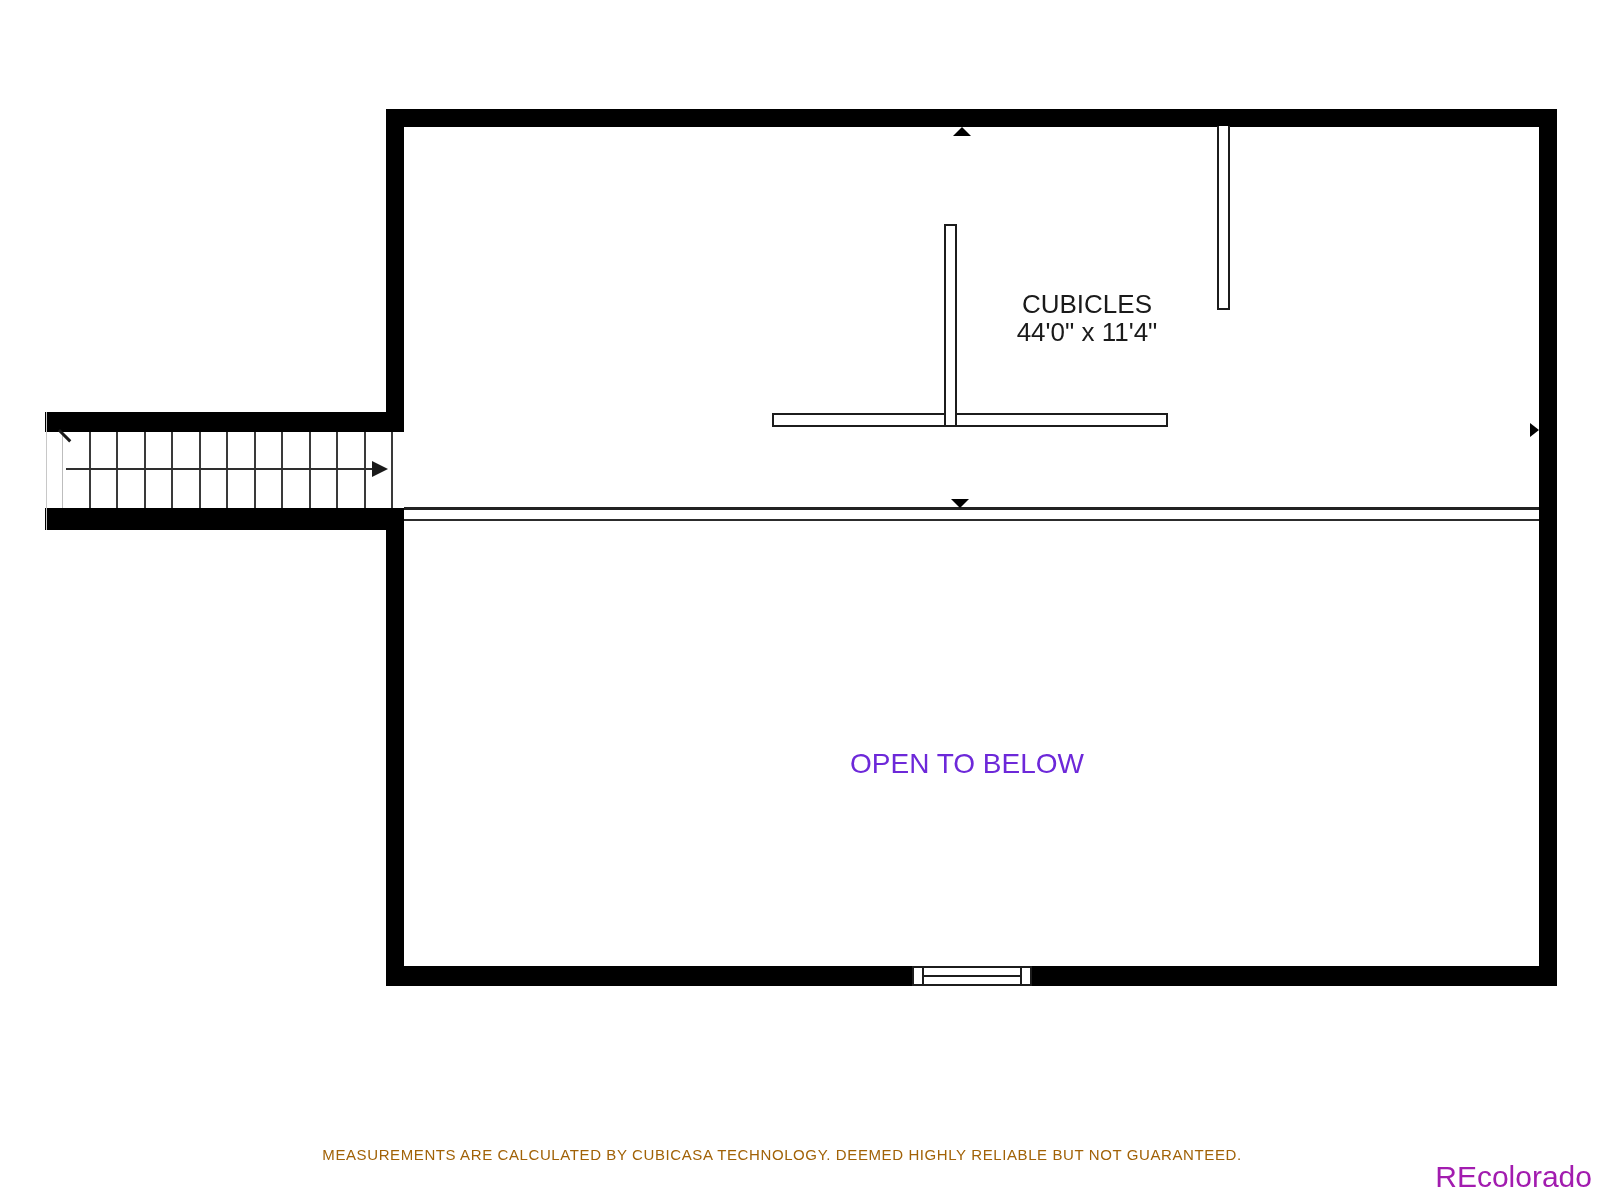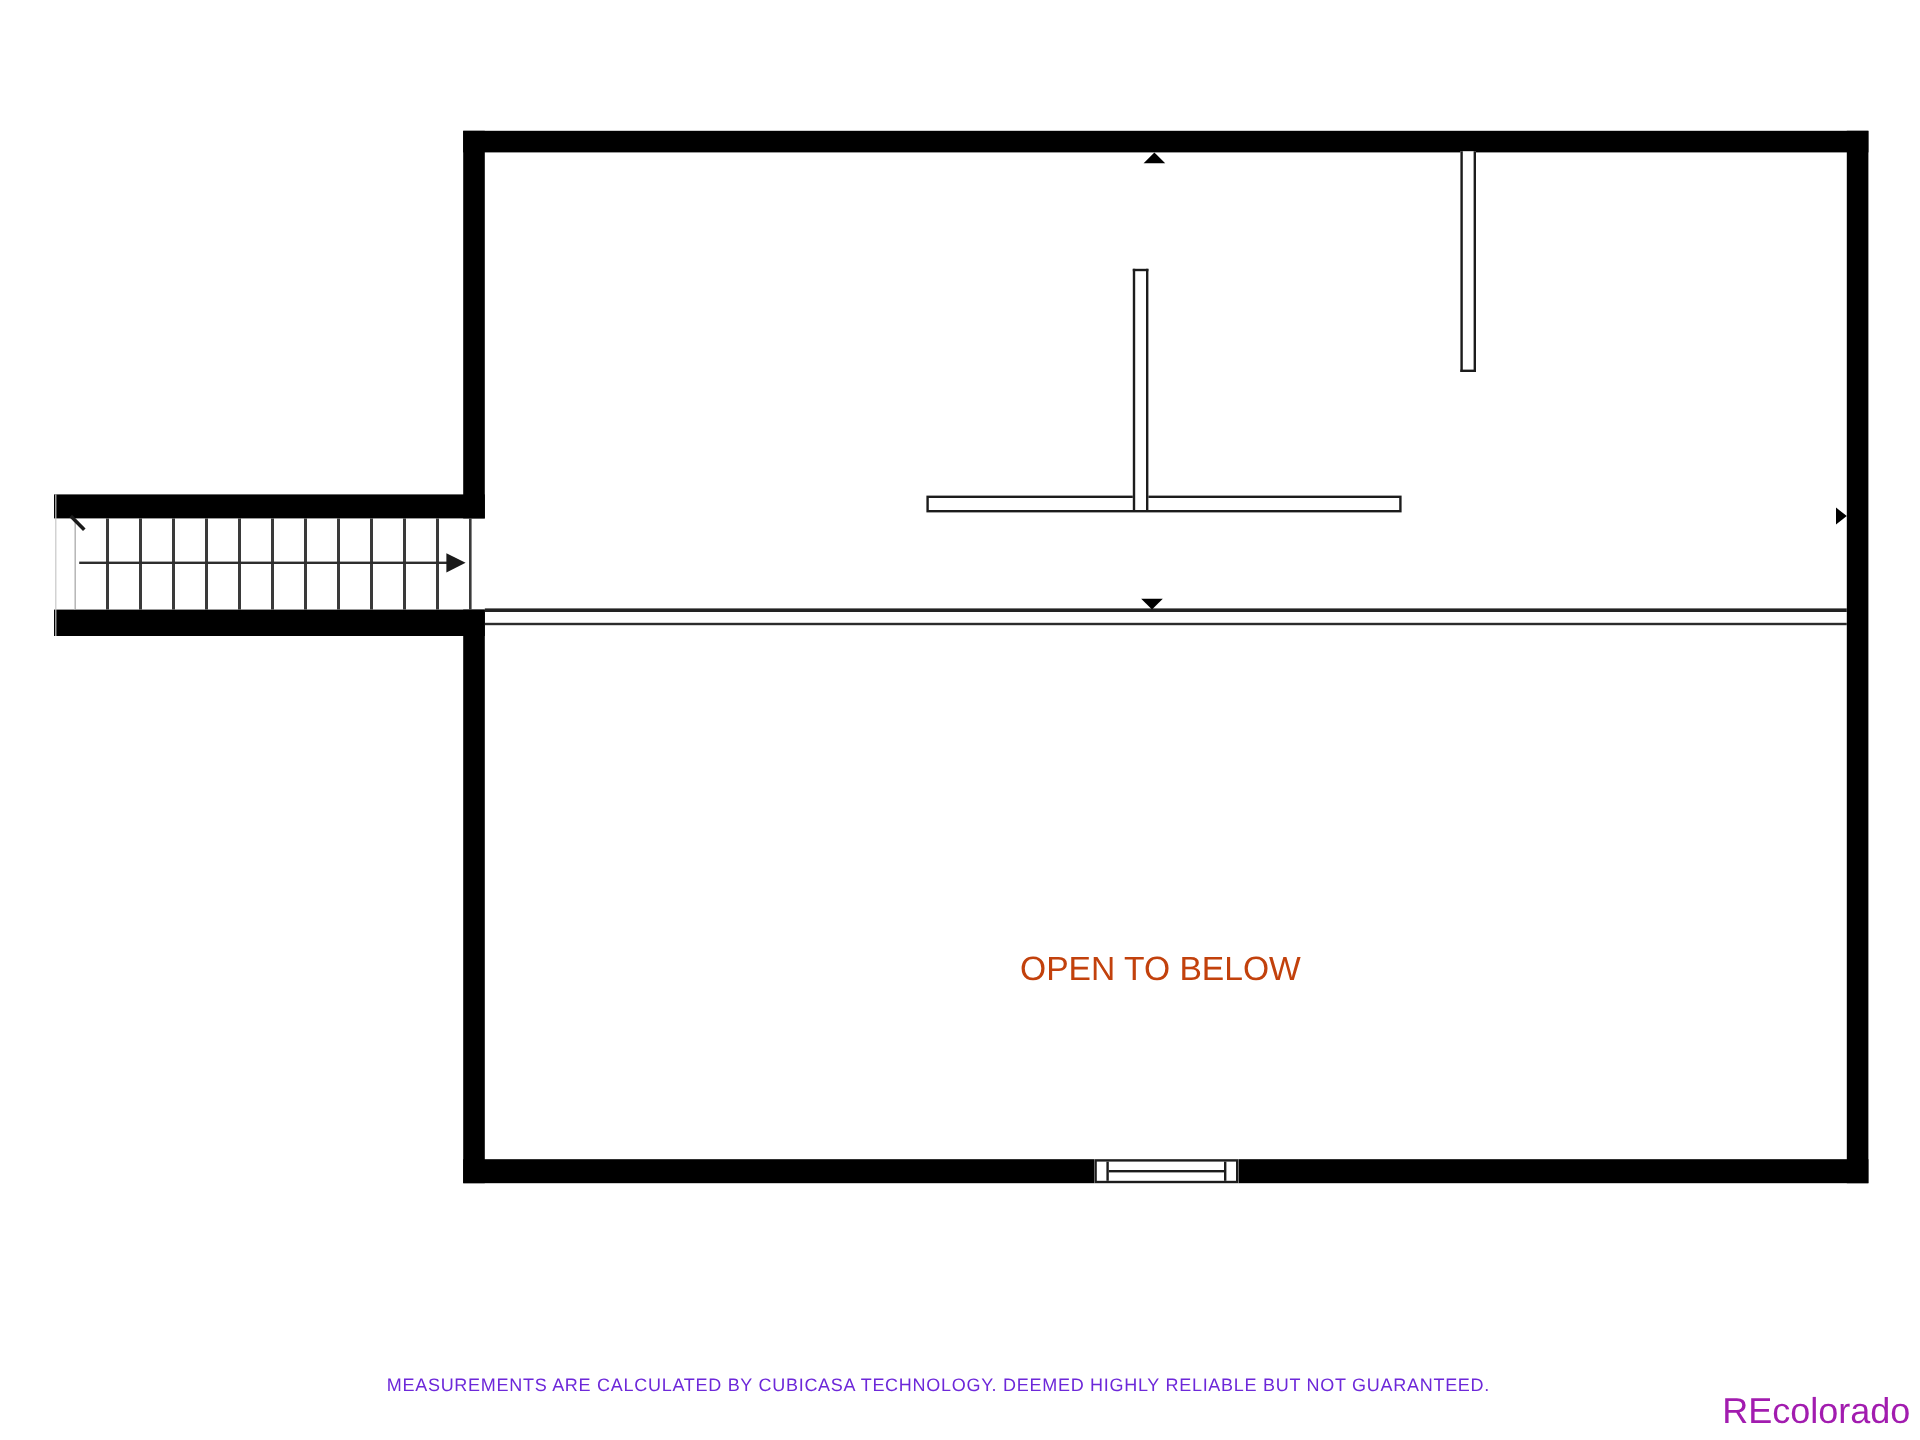--- a/index.html
+++ b/index.html
@@ -83,26 +83,26 @@
   
   .room-label {
     position: absolute; left: 1087px; top: 290px;
     transform: translateX(-50%);
     text-align: center; color: #1a1a1a;
     font-size: 26px; line-height: 28px; white-space: nowrap;
   }
   .open-label {
     position: absolute; left: 967px; top: 748px;
     transform: translateX(-50%);
-    color: #c2410c; font-size: 28px; white-space: nowrap; margin-top: 44px;
+    color: #6d28d9; font-size: 28px; white-space: nowrap;
   }
   .disclaimer {
     position: absolute; left: 782px; top: 1146px;
     transform: translateX(-50%);
-    color: #6d28d9; font-size: 15px; letter-spacing: 0.6px; white-space: nowrap;
+    color: #a16207; font-size: 15px; letter-spacing: 0.6px; white-space: nowrap;
   }
   .watermark {
     position: absolute; right: 8px; top: 1160px;
     color: #a21caf; font-size: 30px; white-space: nowrap;
   }
 </style>
 </head>
 <body>
 
 <div class="canvas">
@@ -132,18 +132,22 @@
   <div class="window">
     <div class="window-jamb-left"></div>
     <div class="window-jamb-right"></div>
     <div class="window-glass-line"></div>
   </div>
 
   <div class="marker-up"></div>
   <div class="marker-down"></div>
   <div class="marker-right"></div>
 
+  <div class="room-label">
+    <div>CUBICLES</div>
+    <div>44'0" x 11'4"</div>
+  </div>
   <div class="open-label">OPEN TO BELOW</div>
 
   <div class="disclaimer">MEASUREMENTS ARE CALCULATED BY CUBICASA TECHNOLOGY. DEEMED HIGHLY RELIABLE BUT NOT GUARANTEED.</div>
   <div class="watermark">REcolorado</div>
 
 </div>
 
 </body></html>

